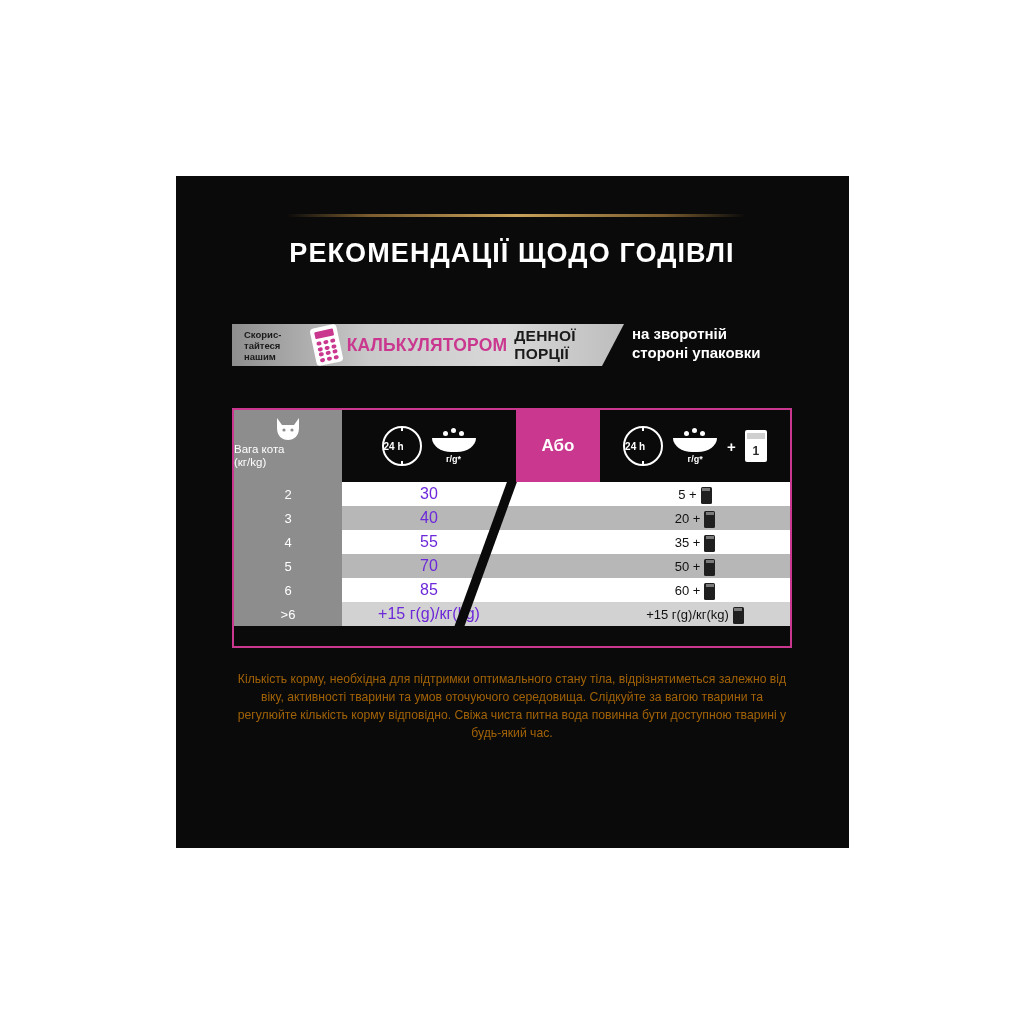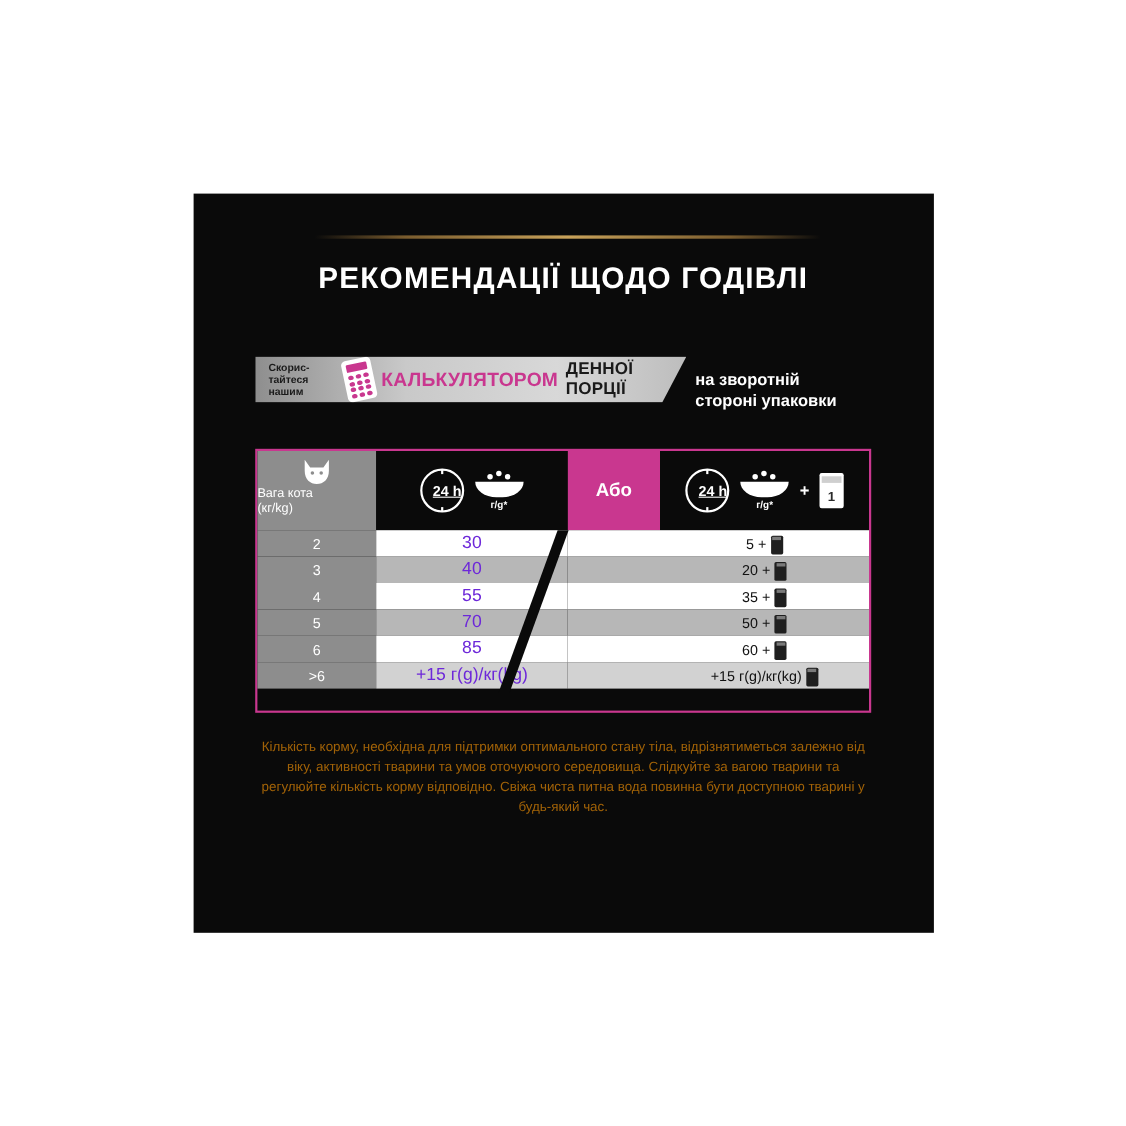--- a/index.html
+++ b/index.html
@@ -121,21 +121,21 @@
   .calc-strong2 {
     color: #1a1a1a;
     font-size: 15.5px;
     font-weight: bold;
     margin-left: 7px;
     letter-spacing: 0.2px;
   }
   .calc-right {
     position: absolute;
     left: 400px;
-    top: 12px;
+    top: 0;
     width: 180px;
     color: #ffffff;
     font-size: 15px;
     line-height: 19px;
     font-weight: bold;
   }
   
   .table {
     position: absolute;
     left: 56px;
@@ -208,25 +208,24 @@
     border-radius: 50%;
     border: 2px solid #ffffff;
     position: relative;
     box-sizing: border-box;
   }
   .clock span {
     position: absolute;
     left: 0; right: 0;
     top: 50%;
     transform: translateY(-50%);
-    text-align: right;
-    color: #ffffff;
-    font-size: 13px;
-    font-weight: bold;
-    text-decoration: underline;
+    text-align: left;
+    color: #ffffff;
+    font-size: 10px;
+    font-weight: bold;
   }
   .clock:before, .clock:after {
     content: "";
     position: absolute;
     background: #ffffff;
   }
   .clock:before { width: 2px; height: 4px; left: 17px; top: -1px; }
   .clock:after { width: 2px; height: 4px; left: 17px; bottom: -1px; }
   .bowl {
     width: 46px;

